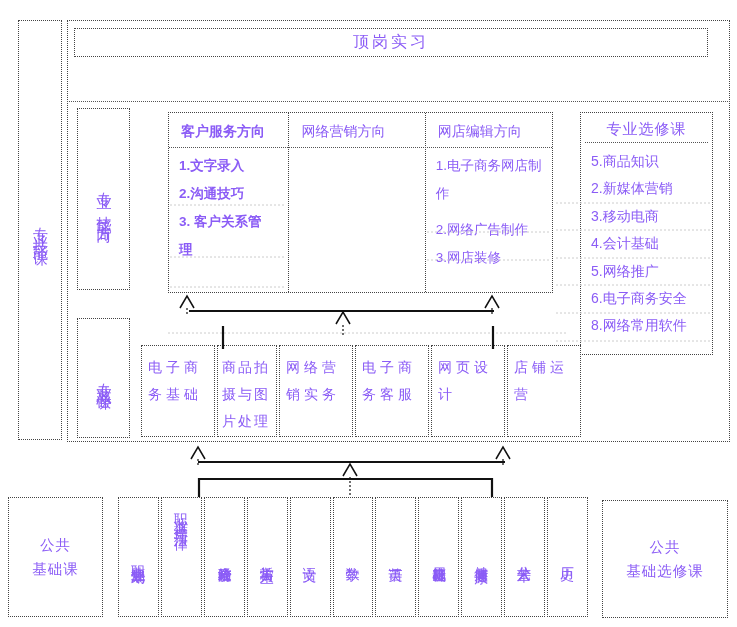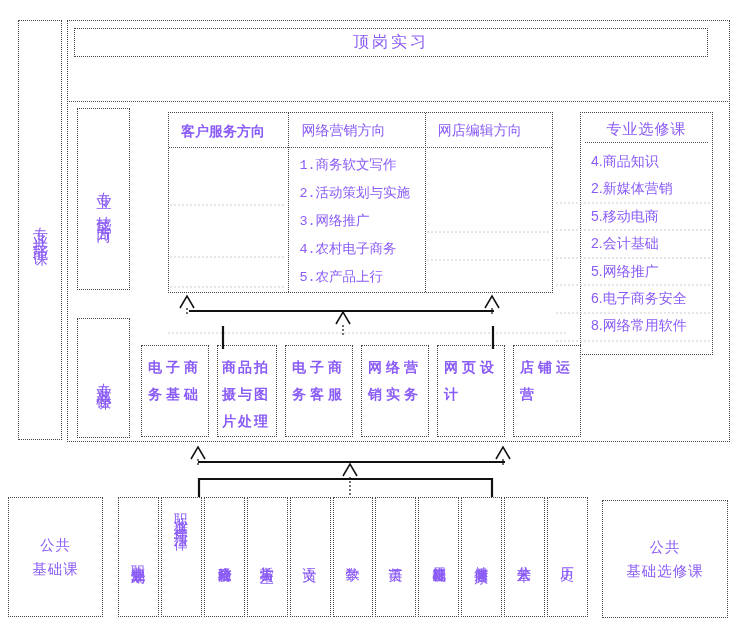--- a/index.html
+++ b/index.html
@@ -19,40 +19,40 @@
   
   #outer{left:67px;top:20px;width:663px;height:422px;}
   #rowline{position:absolute;left:67px;top:101px;width:663px;height:0;border-top:1px dotted #555;}
   
   .banner{display:flex;align-items:center;justify-content:center;font-size:16px;letter-spacing:3px;}
   #banner1{left:74px;top:28px;width:634px;height:29px;}
   #banner2{left:74px;top:68px;width:634px;height:30px;}
   
   #directions{left:168px;top:112px;width:385px;height:181px;display:flex;}
   .dir-col{position:relative;box-sizing:border-box;height:100%;padding:0;}
-  .dir-col + .dir-col{border-left:1px dotted #444;font-family:Liberation Mono, monospace;}
+  .dir-col + .dir-col{border-left:1px dotted #444;}
   #dir-col-0{width:120px;font-weight:bold;}
   #dir-col-1{width:137px;}
   #dir-col-2{width:128px;}
   .dir-title{height:34px;line-height:36px;padding-left:12px;font-size:14px;white-space:nowrap;}
   #dir-underline{position:absolute;left:169px;top:147px;width:383px;height:0;border-top:1px dotted #555;}
   .dir-items{padding:5px 0 0 0;}
   #dir-col-0 .dir-item{padding:0 18px 0 10px;}
   #dir-col-1 .dir-item{padding:0 6px 0 10px;}
   #dir-col-2 .dir-item{padding:0 10px 0 10px;}
   .dir-item{font-size:13.5px;line-height:28px;}
   #dir-col-2 .dir-item:nth-child(2){margin-top:8px;}
   
   #electives{left:580px;top:112px;width:133px;height:243px;}
   #electives-title{height:29px;line-height:31px;text-align:center;font-size:15px;
     border-bottom:1px dotted #555;margin:0 4px;letter-spacing:1px;}
   .elect-item{font-size:14px;line-height:27.4px;padding-left:10px;white-space:nowrap;}
   #electives-list{padding-top:5px;}
   
-  #core-row{left:141px;top:345px;width:440px;height:92px;display:flex;gap:8px;font-weight:bold;}
+  #core-row{left:141px;top:345px;width:440px;height:92px;display:flex;gap:2px;}
   .core-box{flex:1 1 0;border:1px dotted #444;box-sizing:border-box;
     font-size:14px;letter-spacing:4px;line-height:27px;padding:8px 3px 0 6px;}
   .core-box.wide{flex:0 0 60px;letter-spacing:2px;padding:8px 2px 0 4px;}
   
   #public-box{left:8px;top:497px;width:95px;height:120px;display:flex;flex-direction:column;
     align-items:center;justify-content:center;font-size:14.5px;line-height:24px;letter-spacing:1px;}
   #public-row{left:118px;top:497px;width:470px;height:120px;display:flex;gap:2px;}
   .pub-box{flex:1 1 0;border:1px dotted #444;box-sizing:border-box;overflow:hidden;
     writing-mode:vertical-rl;display:flex;align-items:center;justify-content:center;
     font-size:14px;letter-spacing:1px;}
@@ -74,55 +74,58 @@
   <div id="rowline"></div>
 
   <div class="box banner" id="banner1">顶岗实习</div>
 
   <div class="box vtext" id="label-direction">专业　技能）方向</div>
   <div class="box vtext" id="label-core">专业核心课</div>
 
   <div class="box" id="directions">
     <div class="dir-col" id="dir-col-0">
       <div class="dir-title">客户服务方向</div>
+      <div class="dir-items">
+        <div class="dir-item">1.文字录入</div>
+        <div class="dir-item">2.沟通技巧</div>
+        <div class="dir-item">3. 客户关系管理</div>
+      </div>
     </div>
     <div class="dir-col" id="dir-col-1">
       <div class="dir-title">网络营销方向</div>
-      <div class="dir-items">
-        <div class="dir-item">1.商务软文写作</div>
-        <div class="dir-item">2.活动策划与实施</div>
-        <div class="dir-item">3.网络推广</div>
-        <div class="dir-item">4.农村电子商务</div>
-        <div class="dir-item">5.农产品上行</div>
-      </div>
     </div>
     <div class="dir-col" id="dir-col-2">
       <div class="dir-title">网店编辑方向</div>
+      <div class="dir-items">
+        <div class="dir-item">1.电子商务网店制作</div>
+        <div class="dir-item">2.网络广告制作</div>
+        <div class="dir-item">3.网店装修</div>
+      </div>
     </div>
   </div>
   <div id="dir-underline"></div>
 
   <div class="box" id="electives">
     <div id="electives-title">专业选修课</div>
     <div id="electives-list">
-      <div class="elect-item">4.商品知识</div>
+      <div class="elect-item">5.商品知识</div>
       <div class="elect-item">2.新媒体营销</div>
-      <div class="elect-item">5.移动电商</div>
-      <div class="elect-item">2.会计基础</div>
+      <div class="elect-item">3.移动电商</div>
+      <div class="elect-item">4.会计基础</div>
       <div class="elect-item">5.网络推广</div>
       <div class="elect-item">6.电子商务安全</div>
       <div class="elect-item">8.网络常用软件</div>
     </div>
   </div>
 
   <div id="core-row" style="position:absolute;">
     <div class="core-box">电子商务基础</div>
     <div class="core-box wide">商品拍摄与图片处理</div>
+    <div class="core-box">网络营销实务</div>
     <div class="core-box">电子商务客服</div>
-    <div class="core-box">网络营销实务</div>
     <div class="core-box">网页设计</div>
     <div class="core-box">店铺运营</div>
   </div>
 
   <div class="box" id="public-box">
     <div>公共</div>
     <div>基础课</div>
   </div>
 
   <div id="public-row" style="position:absolute;">

